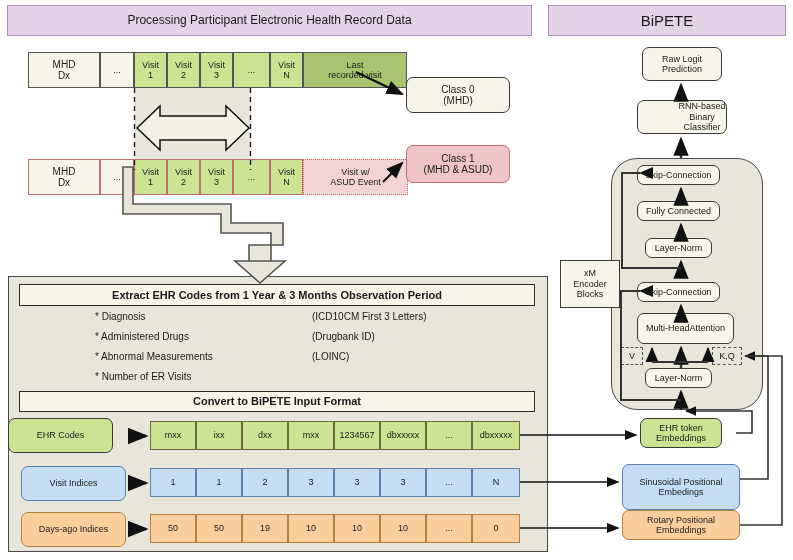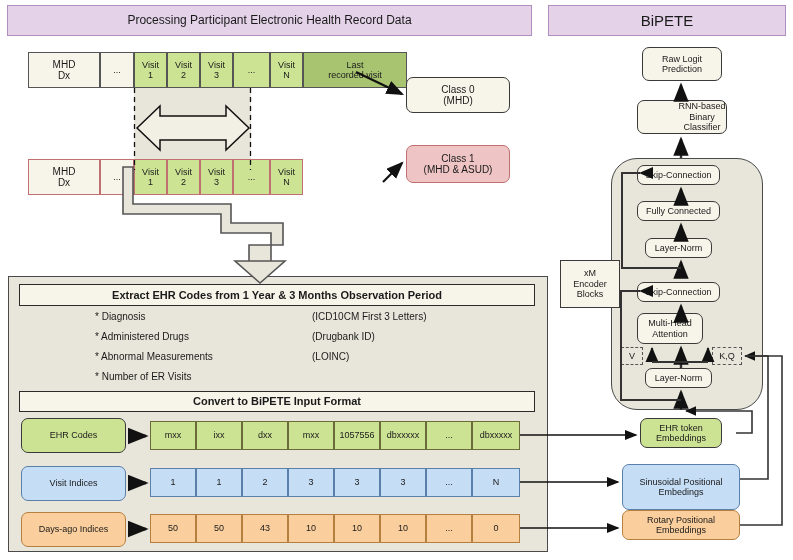--- a/index.html
+++ b/index.html
@@ -100,20 +100,24 @@
     <span>3</span>
   </div>
   <div class="abs ctr t9" style="left:205px;top:0px;width:37px;height:36px;background:#cde394;border:1.4px solid #c07070;">
     <span>...</span>
   </div>
   <div class="abs ctr t9" style="left:242px;top:0px;width:33px;height:36px;flex-direction:column;background:#cde394;border:1.4px solid #c07070;">
     <span>Visit</span>
     <span>N</span>
   </div>
 
+  <div class="abs box-red-dot ctr t9" style="left:275px;top:0px;width:105px;height:36px;flex-direction:column;">
+    <span>Visit w/</span>
+    <span>ASUD Event</span>
+  </div>
 </div>
 
 <div class="abs ctr t9" style="left:137px;top:110px;width:112px;height:32px;flex-direction:column;">
   <span>1 Year &amp; 3 Months</span>
   <span>Observation Period</span>
 </div>
 
 <div class="abs box-cream box-rounded ctr t10" style="left:406px;top:77px;width:104px;height:36px;flex-direction:column;">
   <span>Class 0</span>
   <span>(MHD)</span>
@@ -148,21 +152,21 @@
   <span>(LOINC)</span>
 </div>
 <div class="abs t10" style="left:95px;top:371px;">
   <span>* Number of ER Visits</span>
 </div>
 
 <div class="abs box-cream ctr t11 bold" style="left:19px;top:391px;width:516px;height:21px;border:1.6px solid #2a2a2a;">
   <span>Convert to BiPETE Input Format</span>
 </div>
 
-<div class="abs box-green box-rounded ctr t9" style="left:21px;top:418px;width:105px;height:35px;">
+<div class="abs box-green box-rounded ctr t9" style="left:8px;top:418px;width:105px;height:35px;">
   <span>EHR Codes</span>
 </div>
 <div class="abs box-blue box-rounded ctr t9" style="left:21px;top:466px;width:105px;height:35px;">
   <span>Visit Indices</span>
 </div>
 <div class="abs box-orange box-rounded ctr t9" style="left:21px;top:512px;width:105px;height:35px;">
   <span>Days-ago Indices</span>
 </div>
 
 <div class="abs" style="left:150px;top:421px;width:370px;height:29px;">
@@ -172,21 +176,21 @@
   <div class="abs box-green-lt ctr t9" style="left:46px;top:0px;width:46px;height:29px;">
       <span>ixx</span>
     </div>
   <div class="abs box-green-lt ctr t9" style="left:92px;top:0px;width:46px;height:29px;">
       <span>dxx</span>
     </div>
   <div class="abs box-green-lt ctr t9" style="left:138px;top:0px;width:46px;height:29px;">
       <span>mxx</span>
     </div>
   <div class="abs box-green-lt ctr t9" style="left:184px;top:0px;width:46px;height:29px;">
-      <span>1057556</span>
+      <span>1234567</span>
     </div>
   <div class="abs box-green-lt ctr t9" style="left:230px;top:0px;width:46px;height:29px;">
       <span>dbxxxxx</span>
     </div>
   <div class="abs box-green-lt ctr t9" style="left:276px;top:0px;width:46px;height:29px;">
       <span>...</span>
     </div>
   <div class="abs box-green-lt ctr t9" style="left:322px;top:0px;width:48px;height:29px;">
       <span>dbxxxxx</span>
     </div>
@@ -220,21 +224,21 @@
 </div>
 
 <div class="abs" style="left:150px;top:514px;width:370px;height:29px;">
   <div class="abs box-orange ctr t9" style="left:0px;top:0px;width:46px;height:29px;">
       <span>50</span>
     </div>
   <div class="abs box-orange ctr t9" style="left:46px;top:0px;width:46px;height:29px;">
       <span>50</span>
     </div>
   <div class="abs box-orange ctr t9" style="left:92px;top:0px;width:46px;height:29px;">
-      <span>43</span>
+      <span>19</span>
     </div>
   <div class="abs box-orange ctr t9" style="left:138px;top:0px;width:46px;height:29px;">
       <span>10</span>
     </div>
   <div class="abs box-orange ctr t9" style="left:184px;top:0px;width:46px;height:29px;">
       <span>10</span>
     </div>
   <div class="abs box-orange ctr t9" style="left:230px;top:0px;width:46px;height:29px;">
       <span>10</span>
     </div>
@@ -269,21 +273,21 @@
 </div>
 <div class="abs box-cream box-rounded ctr t9" style="left:637px;top:201px;width:83px;height:20px;">
   <span>Fully Connected</span>
 </div>
 <div class="abs box-cream box-rounded ctr t9" style="left:645px;top:238px;width:67px;height:20px;">
   <span>Layer-Norm</span>
 </div>
 <div class="abs box-cream box-rounded ctr t9" style="left:637px;top:282px;width:83px;height:20px;">
   <span>Skip-Connection</span>
 </div>
-<div class="abs box-cream box-rounded ctr t9" style="left:637px;top:313px;width:66px;height:31px;flex-direction:column;">
+<div class="abs box-cream box-rounded ctr t9" style="left:637px;top:313px;width:97px;height:31px;">
   <span>Multi-Head</span>
   <span>Attention</span>
 </div>
 
 <div class="abs ctr t9" style="left:621px;top:347px;width:22px;height:18px;border:1.2px dashed #555;background:transparent;">
   <span>V</span>
 </div>
 <div class="abs ctr t9" style="left:712px;top:347px;width:30px;height:18px;border:1.2px dashed #555;background:transparent;">
   <span>K,Q</span>
 </div>

